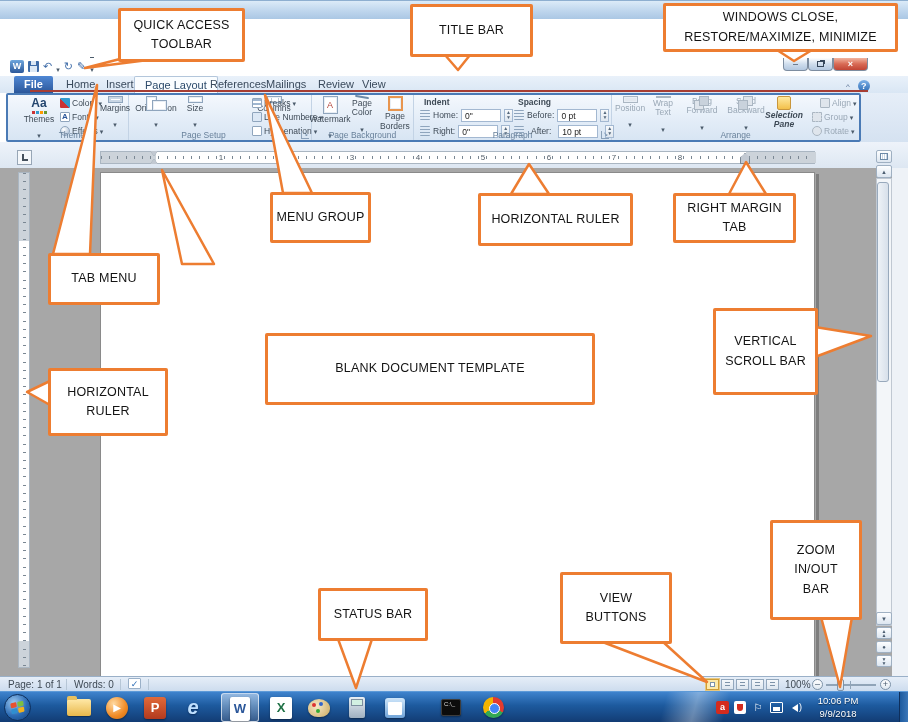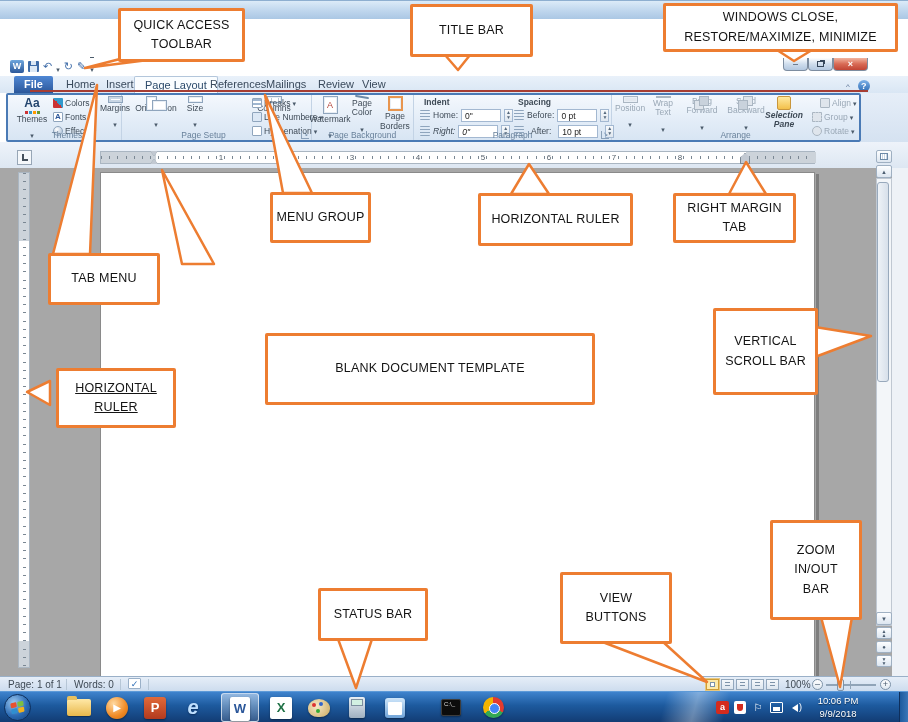--- a/index.html
+++ b/index.html
@@ -163,21 +163,21 @@
   </div>
   <div class="abs ribbon-extra">
     <span class="chev">^</span>
     <span class="helpbtn">?</span>
   </div>
   <div class="abs redline"></div>
 
   <div class="abs ribbonside"></div>
   <div class="abs ribbon">
 
-    <div class="grp" style="left:5px;width:109px;">
+    <div class="grp" style="left:12px;width:109px;">
       <div class="bigbtn" style="left:2px;width:34px;">
         <span class="aa">Aa</span>
         <span class="dots">
             <i style="background:#c33;"></i>
             <i style="background:#39c;"></i>
             <i style="background:#f90;"></i>
             <i style="background:#693;"></i>
           </span>
         <span class="bl">Themes</span>
           <span class="caret"></span>
@@ -265,21 +265,21 @@
       <div class="hdrtxt abs" style="left:10px;top:2px;">Indent</div>
       <div class="smallrow" style="left:6px;top:14px;gap:3px;">
         <span class="mi" style="background:repeating-linear-gradient(#8fa5bd 0 1px,transparent 1px 3px);"></span>
         <span class="fieldlbl">Home:</span>
         <span class="fieldbox">0"</span>
         <span class="spin">
             <span>▲</span>
             <span>▼</span>
           </span>
       </div>
-      <div class="smallrow" style="left:6px;top:30px;gap:3px;font-style:italic;">
+      <div class="smallrow" style="left:6px;top:30px;gap:3px;">
         <span class="mi" style="background:repeating-linear-gradient(#8fa5bd 0 1px,transparent 1px 3px);"></span>
         <span class="fieldlbl">Right:</span>
         <span class="fieldbox">0"</span>
         <span class="spin">
             <span>▲</span>
             <span>▼</span>
           </span>
       </div>
       <div class="hdrtxt abs" style="left:104px;top:2px;">Spacing</div>
       <div class="smallrow" style="left:100px;top:14px;gap:3px;">
@@ -543,21 +543,21 @@
   <div class="co" style="left:48px;top:253px;width:112px;height:52px;">
     <div>TAB MENU</div>
   </div>
   <div class="co" style="left:265px;top:333px;width:330px;height:72px;">
     <div>BLANK DOCUMENT TEMPLATE</div>
   </div>
   <div class="co" style="left:713px;top:308px;width:105px;height:87px;">
     <div>VERTICAL</div>
       <div>SCROLL BAR</div>
   </div>
-  <div class="co" style="left:56px;top:368px;width:120px;height:60px;text-decoration:underline;">
+  <div class="co" style="left:48px;top:368px;width:120px;height:68px;">
     <div>HORIZONTAL</div>
       <div>RULER</div>
   </div>
   <div class="co" style="left:318px;top:588px;width:110px;height:53px;">
     <div>STATUS BAR</div>
   </div>
   <div class="co" style="left:560px;top:572px;width:112px;height:72px;">
     <div>VIEW</div>
       <div>BUTTONS</div>
   </div>

